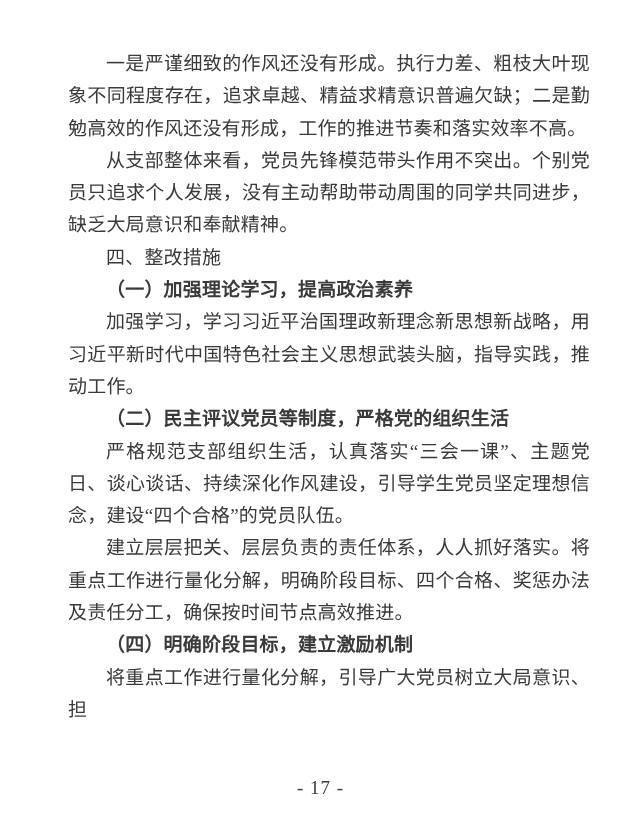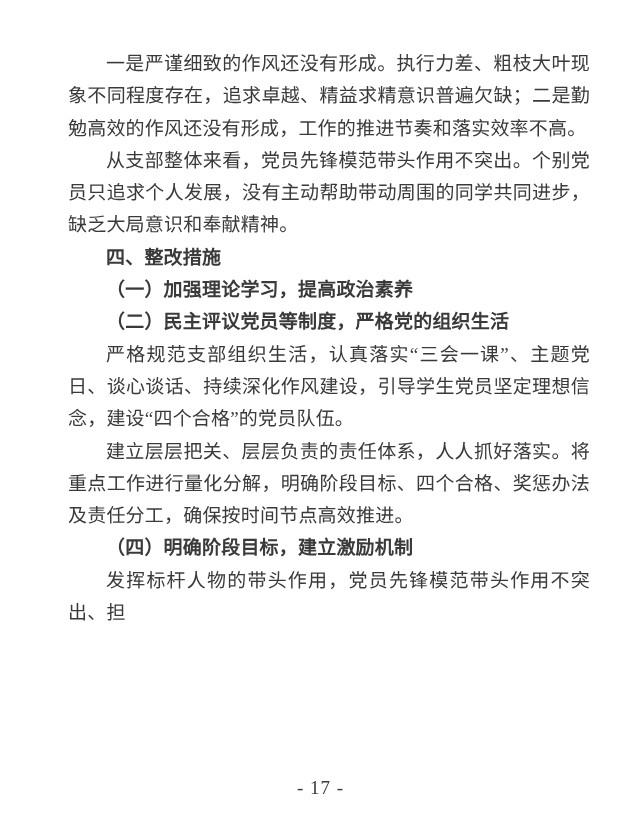--- a/index.html
+++ b/index.html
@@ -28,21 +28,21 @@
     font-size: 19px;
     line-height: 32.3px;
     letter-spacing: 0.2px;
     text-indent: 2em;
     text-align: justify;
     text-align-last: left;
     word-break: break-all;
   }
   .content p.section-heading {
     font-family: "Liberation Sans", "DejaVu Sans", sans-serif;
-    font-weight: bold;
+    font-weight: normal;
     text-align: left;
   }
   .content p.sub-heading {
     font-weight: 600;
     text-align: left;
   }
   .footer {
     position: absolute;
     left: 0;
     top: 779px;
@@ -56,20 +56,21 @@
 </style>
 </head>
 <body>
 
 <div class="page">
   <div class="content">
     <p class="body-para">一是严谨细致的作风还没有形成。执行力差、粗枝大叶现象不同程度存在，追求卓越、精益求精意识普遍欠缺；二是勤勉高效的作风还没有形成，工作的推进节奏和落实效率不高。</p>
     <p class="body-para">从支部整体来看，党员先锋模范带头作用不突出。个别党员只追求个人发展，没有主动帮助带动周围的同学共同进步，缺乏大局意识和奉献精神。</p>
     <p class="section-heading">四、整改措施</p>
     <p class="sub-heading">（一）加强理论学习，提高政治素养</p>
+    <p class="body-para">加强学习，学习习近平治国理政新理念新思想新战略，用习近平新时代中国特色社会主义思想武装头脑，指导实践，推动工作。</p>
     <p class="sub-heading">（二）民主评议党员等制度，严格党的组织生活</p>
     <p class="body-para">严格规范支部组织生活，认真落实“三会一课”、主题党日、谈心谈话、持续深化作风建设，引导学生党员坚定理想信念，建设“四个合格”的党员队伍。</p>
     <p class="body-para">建立层层把关、层层负责的责任体系，人人抓好落实。将重点工作进行量化分解，明确阶段目标、四个合格、奖惩办法及责任分工，确保按时间节点高效推进。</p>
     <p class="sub-heading">（四）明确阶段目标，建立激励机制</p>
-    <p class="body-para">发挥标杆人物的带头作用，党员先锋模范带头作用不突出、担</p>
+    <p class="body-para">将重点工作进行量化分解，引导广大党员树立大局意识、担</p>
   </div>
   <div class="footer">- 17 -</div>
 </div>
 
 </body></html>

